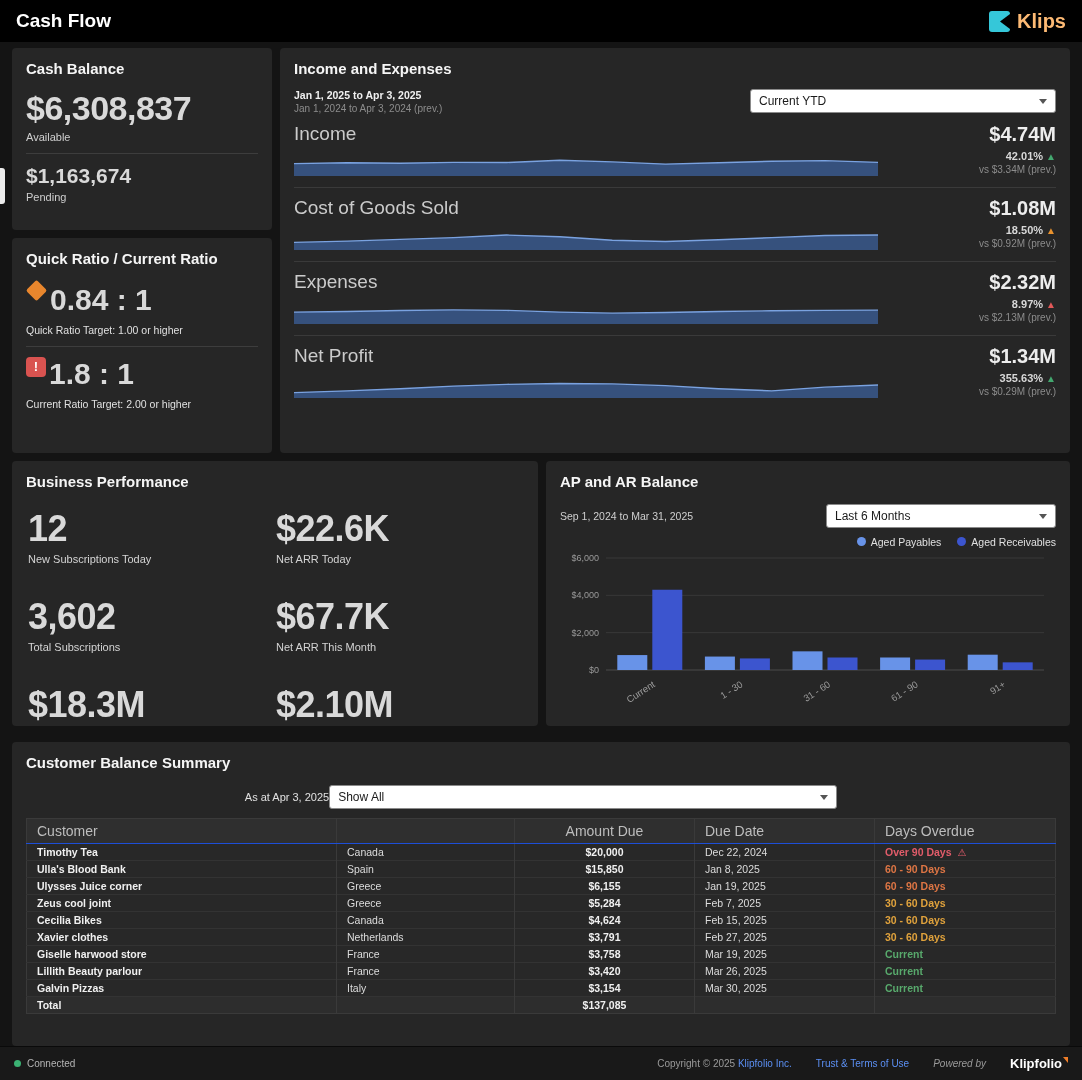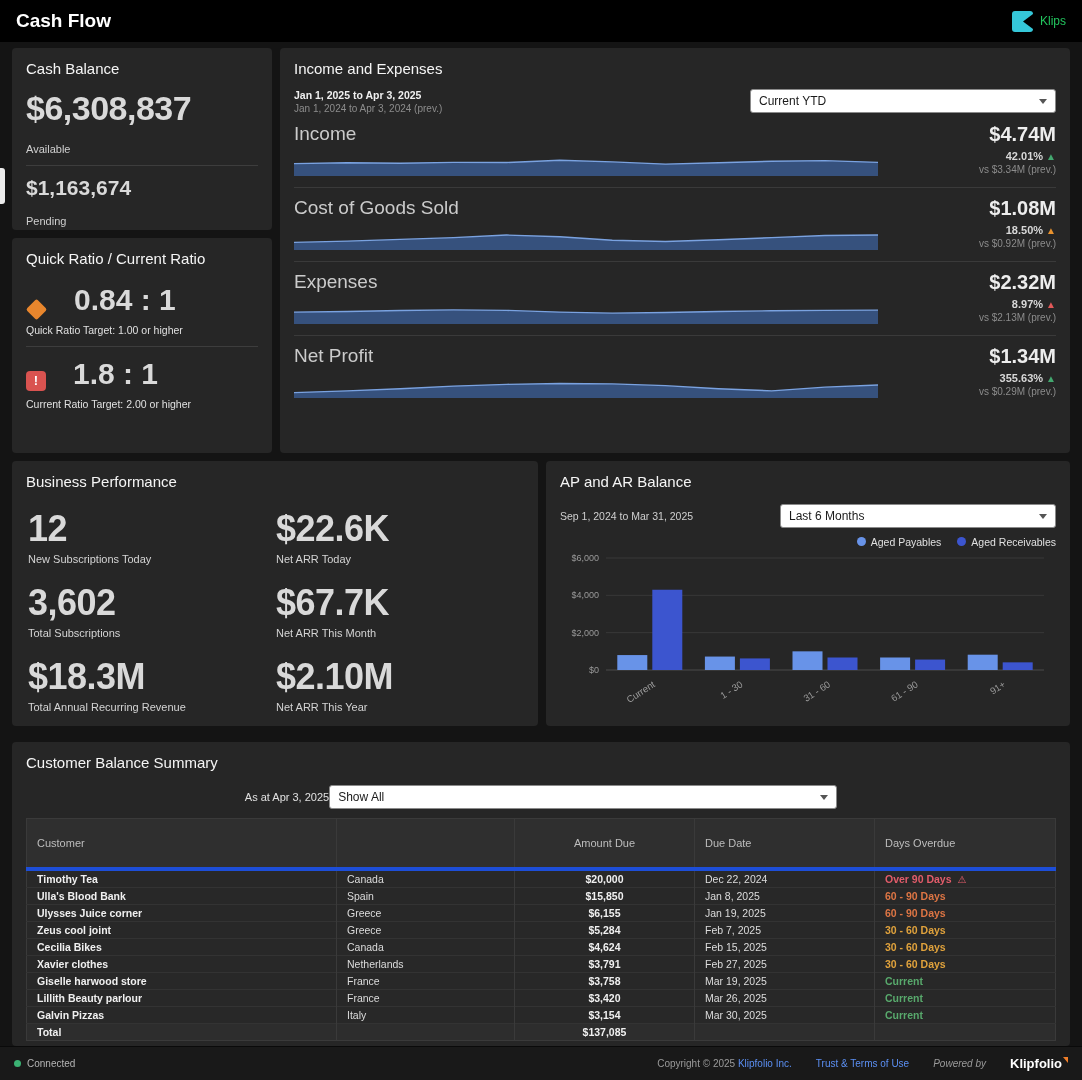--- a/index.html
+++ b/index.html
@@ -3,39 +3,39 @@
 <meta charset="utf-8">
 <style>
   *{margin:0;padding:0;box-sizing:border-box}
   html,body{width:1082px;height:1080px;background:#141414;overflow:hidden;
     font-family:"Liberation Sans","DejaVu Sans",sans-serif;color:#e8e8e8}
   
   .topbar{height:42px;background:#000;display:flex;align-items:center;justify-content:space-between;padding:0 16px}
   .topbar h1{font-size:19px;font-weight:700;color:#fff}
   .brand{display:flex;align-items:center;gap:7px;cursor:pointer}
   .brand-icon{width:21px;height:21px;display:block}
-  .brand-name{font-size:12px;font-weight:400;color:#22c55e}
+  .brand-name{font-size:20px;font-weight:700;color:#fdba74}
   
   .side-handle{position:fixed;left:0;top:168px;width:5px;height:36px;background:#ececec;border-radius:0 3px 3px 0;z-index:5}
   
   .page{padding:6px 12px 0}
   .grid-top{display:grid;grid-template-columns:260px 1fr;gap:8px;height:405px;margin-bottom:8px}
   .col-left{display:flex;flex-direction:column;gap:8px}
   .grid-mid{display:grid;grid-template-columns:526px 524px;gap:8px;height:265px;margin-bottom:16px}
   .card{background:#262626;border-radius:4px;padding:12px 14px;overflow:hidden}
-  .card-title{font-size:15px;font-weight:400;color:#f5f5f5;line-height:1.25}
+  .card-title{font-size:15px;font-weight:700;color:#f5f5f5;line-height:1.25}
   .divider{border-top:1px solid #3d3d3d;margin:10px 0}
   
   .cash-card{height:182px}
   .big-num{font-size:34px;font-weight:700;color:#d9d9d9;margin-top:10px;letter-spacing:-0.5px}
-  .small-label{font-size:11px;color:#cfcfcf;margin-top:15px}
+  .small-label{font-size:11px;color:#cfcfcf;margin-top:3px}
   .mid-num{font-size:21px;font-weight:700;color:#d9d9d9;margin-top:2px}
   
   .ratio-card{flex:1}
-  .ratio-row{display:flex;align-items:flex-end;gap:27px;margin-top:14px}
+  .ratio-row{display:flex;align-items:flex-start;gap:3px;margin-top:14px}
   .ratio-val{font-size:30px;font-weight:700;color:#d9d9d9}
   .diamond{width:15px;height:15px;background:#e8862d;transform:rotate(45deg);border-radius:2px;flex:0 0 auto;margin:0 3px}
   .alert{width:20px;height:20px;background:#d95350;border-radius:4px;color:#fff;font-weight:700;font-size:13px;display:flex;align-items:center;justify-content:center;flex:0 0 auto}
   .ratio-caption{font-size:10.5px;color:#e0e0e0;margin-top:7px}
   
   .ie-card{height:405px}
   .ie-head{display:flex;justify-content:space-between;align-items:flex-start;margin-top:10px}
   .ie-dates .d1{font-size:10.5px;font-weight:700;color:#efefef}
   .ie-dates .d2{font-size:10px;color:#8c8c8c;margin-top:2px}
   .ie-row{display:flex;gap:18px;padding:9px 0 11px;border-bottom:1px solid #3a3a3a}
@@ -48,43 +48,43 @@
   .ie-change{font-size:11px;font-weight:700;color:#d8d8d8;margin-top:4px}
   .ie-change .arrow{font-size:10px}
   .ie-prev{font-size:10px;color:#8c8c8c;margin-top:2px}
   
   .select-wrap{position:relative;display:inline-block}
   .select-wrap::after{content:"";position:absolute;right:9px;top:50%;margin-top:-2px;
     border-left:4px solid transparent;border-right:4px solid transparent;border-top:5px solid #555;pointer-events:none}
   select{appearance:none;-webkit-appearance:none;width:100%;background:#fff;color:#1a1a1a;
     border:1px solid #8a8a8a;border-radius:3px;font-size:12px;padding:4px 24px 4px 8px;font-family:inherit}
   .w-period{width:306px}
-  .w-months{width:276px}
+  .w-months{width:230px}
   .w-show{width:508px}
   
   .biz-card{height:265px}
-  .biz-grid{display:grid;grid-template-columns:1fr 1fr;row-gap:17px;margin-top:16px;padding-left:2px}
+  .biz-grid{display:grid;grid-template-columns:1fr 1fr;row-gap:31px;margin-top:16px;padding-left:2px}
   .biz-value{font-size:36px;font-weight:700;color:#d9d9d9;letter-spacing:-0.5px}
   .biz-label{font-size:11px;color:#d4d4d4;margin-top:3px}
   
   .apar-card{height:265px}
   .apar-head{display:flex;justify-content:space-between;align-items:center;margin-top:12px}
   .apar-date{font-size:10.5px;color:#cfcfcf}
   .legend{display:flex;justify-content:flex-end;gap:16px;margin-top:8px}
   .legend-item{display:flex;align-items:center;gap:5px;font-size:10.5px;color:#e0e0e0;cursor:pointer}
   .dot{width:9px;height:9px;border-radius:50%;display:inline-block}
   #apar-chart{margin-top:4px;display:block}
   #apar-chart .tick{fill:#9a9a9a;font-size:9px}
   #apar-chart .cat{fill:#9a9a9a;font-size:9.5px}
   
   .cbs-card{height:304px}
   .cbs-head{display:flex;justify-content:center;align-items:center;margin-top:12px}
   .as-at{font-size:11px;color:#e0e0e0}
   .cbs-table{width:100%;border-collapse:collapse;margin-top:9px;font-size:10.5px;background:#282828;border:1px solid #3a3a3a}
-  .cbs-table th{font-weight:400;color:#bdbdbd;text-align:left;padding:18px 10px;background:#2f2f2f;border-bottom:4px solid #1d4ed8;font-size:11px}
+  .cbs-table th{font-weight:400;color:#bdbdbd;text-align:left;padding:4px 10px;background:#2f2f2f;border-bottom:1px solid #1d4ed8;font-size:14px}
   .cbs-table td{padding:2px 10px;border-top:1px solid #333;color:#dcdcdc}
   .cbs-table th+th,.cbs-table td+td{border-left:1px solid #3a3a3a}
   td.c-name{font-weight:700;color:#f0f0f0}
   td.c-amount{font-weight:700;color:#f0f0f0;text-align:center}
   th.th-amount{text-align:center}
   td.c-status{font-weight:700}
   .warn{font-size:10px;margin-left:3px}
   tfoot td{background:#2d2d2d;border-top:1px solid #4d4d4d;font-weight:700}
   
   .footer{height:34px;margin-top:0;background:#191919;display:flex;align-items:center;justify-content:space-between;padding:7px 14px;border-top:1px solid #0a0a0a}

